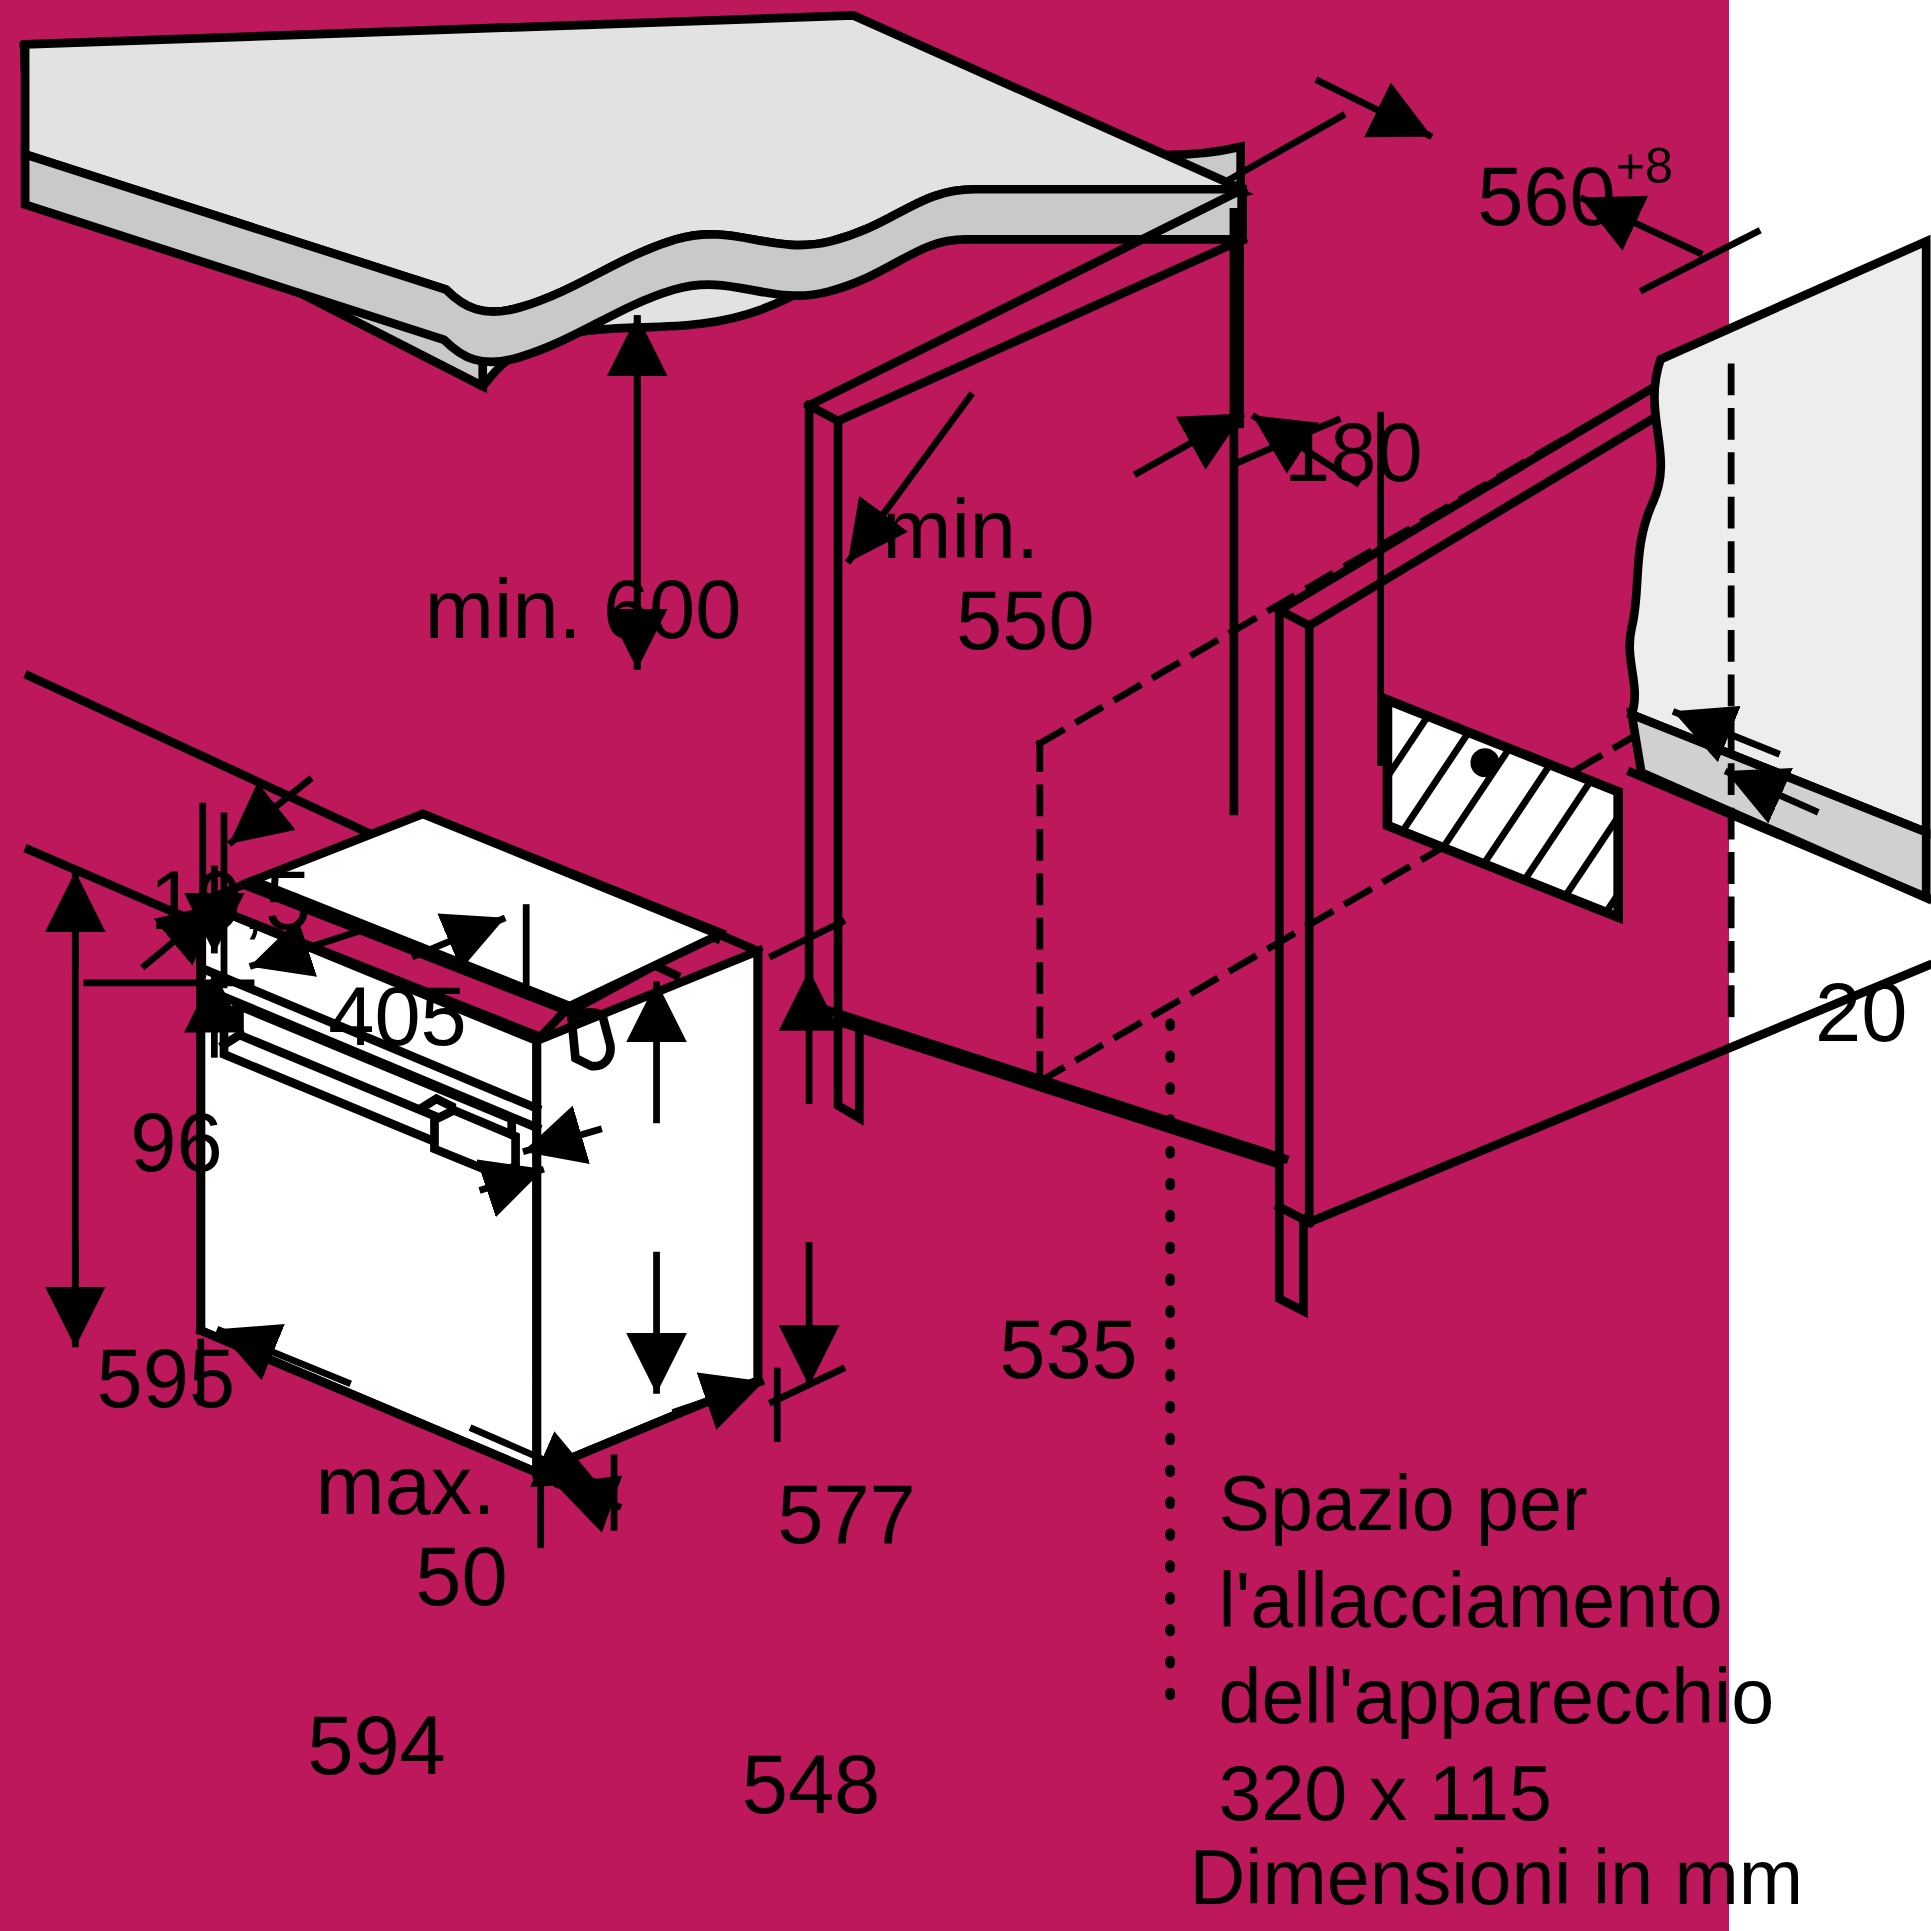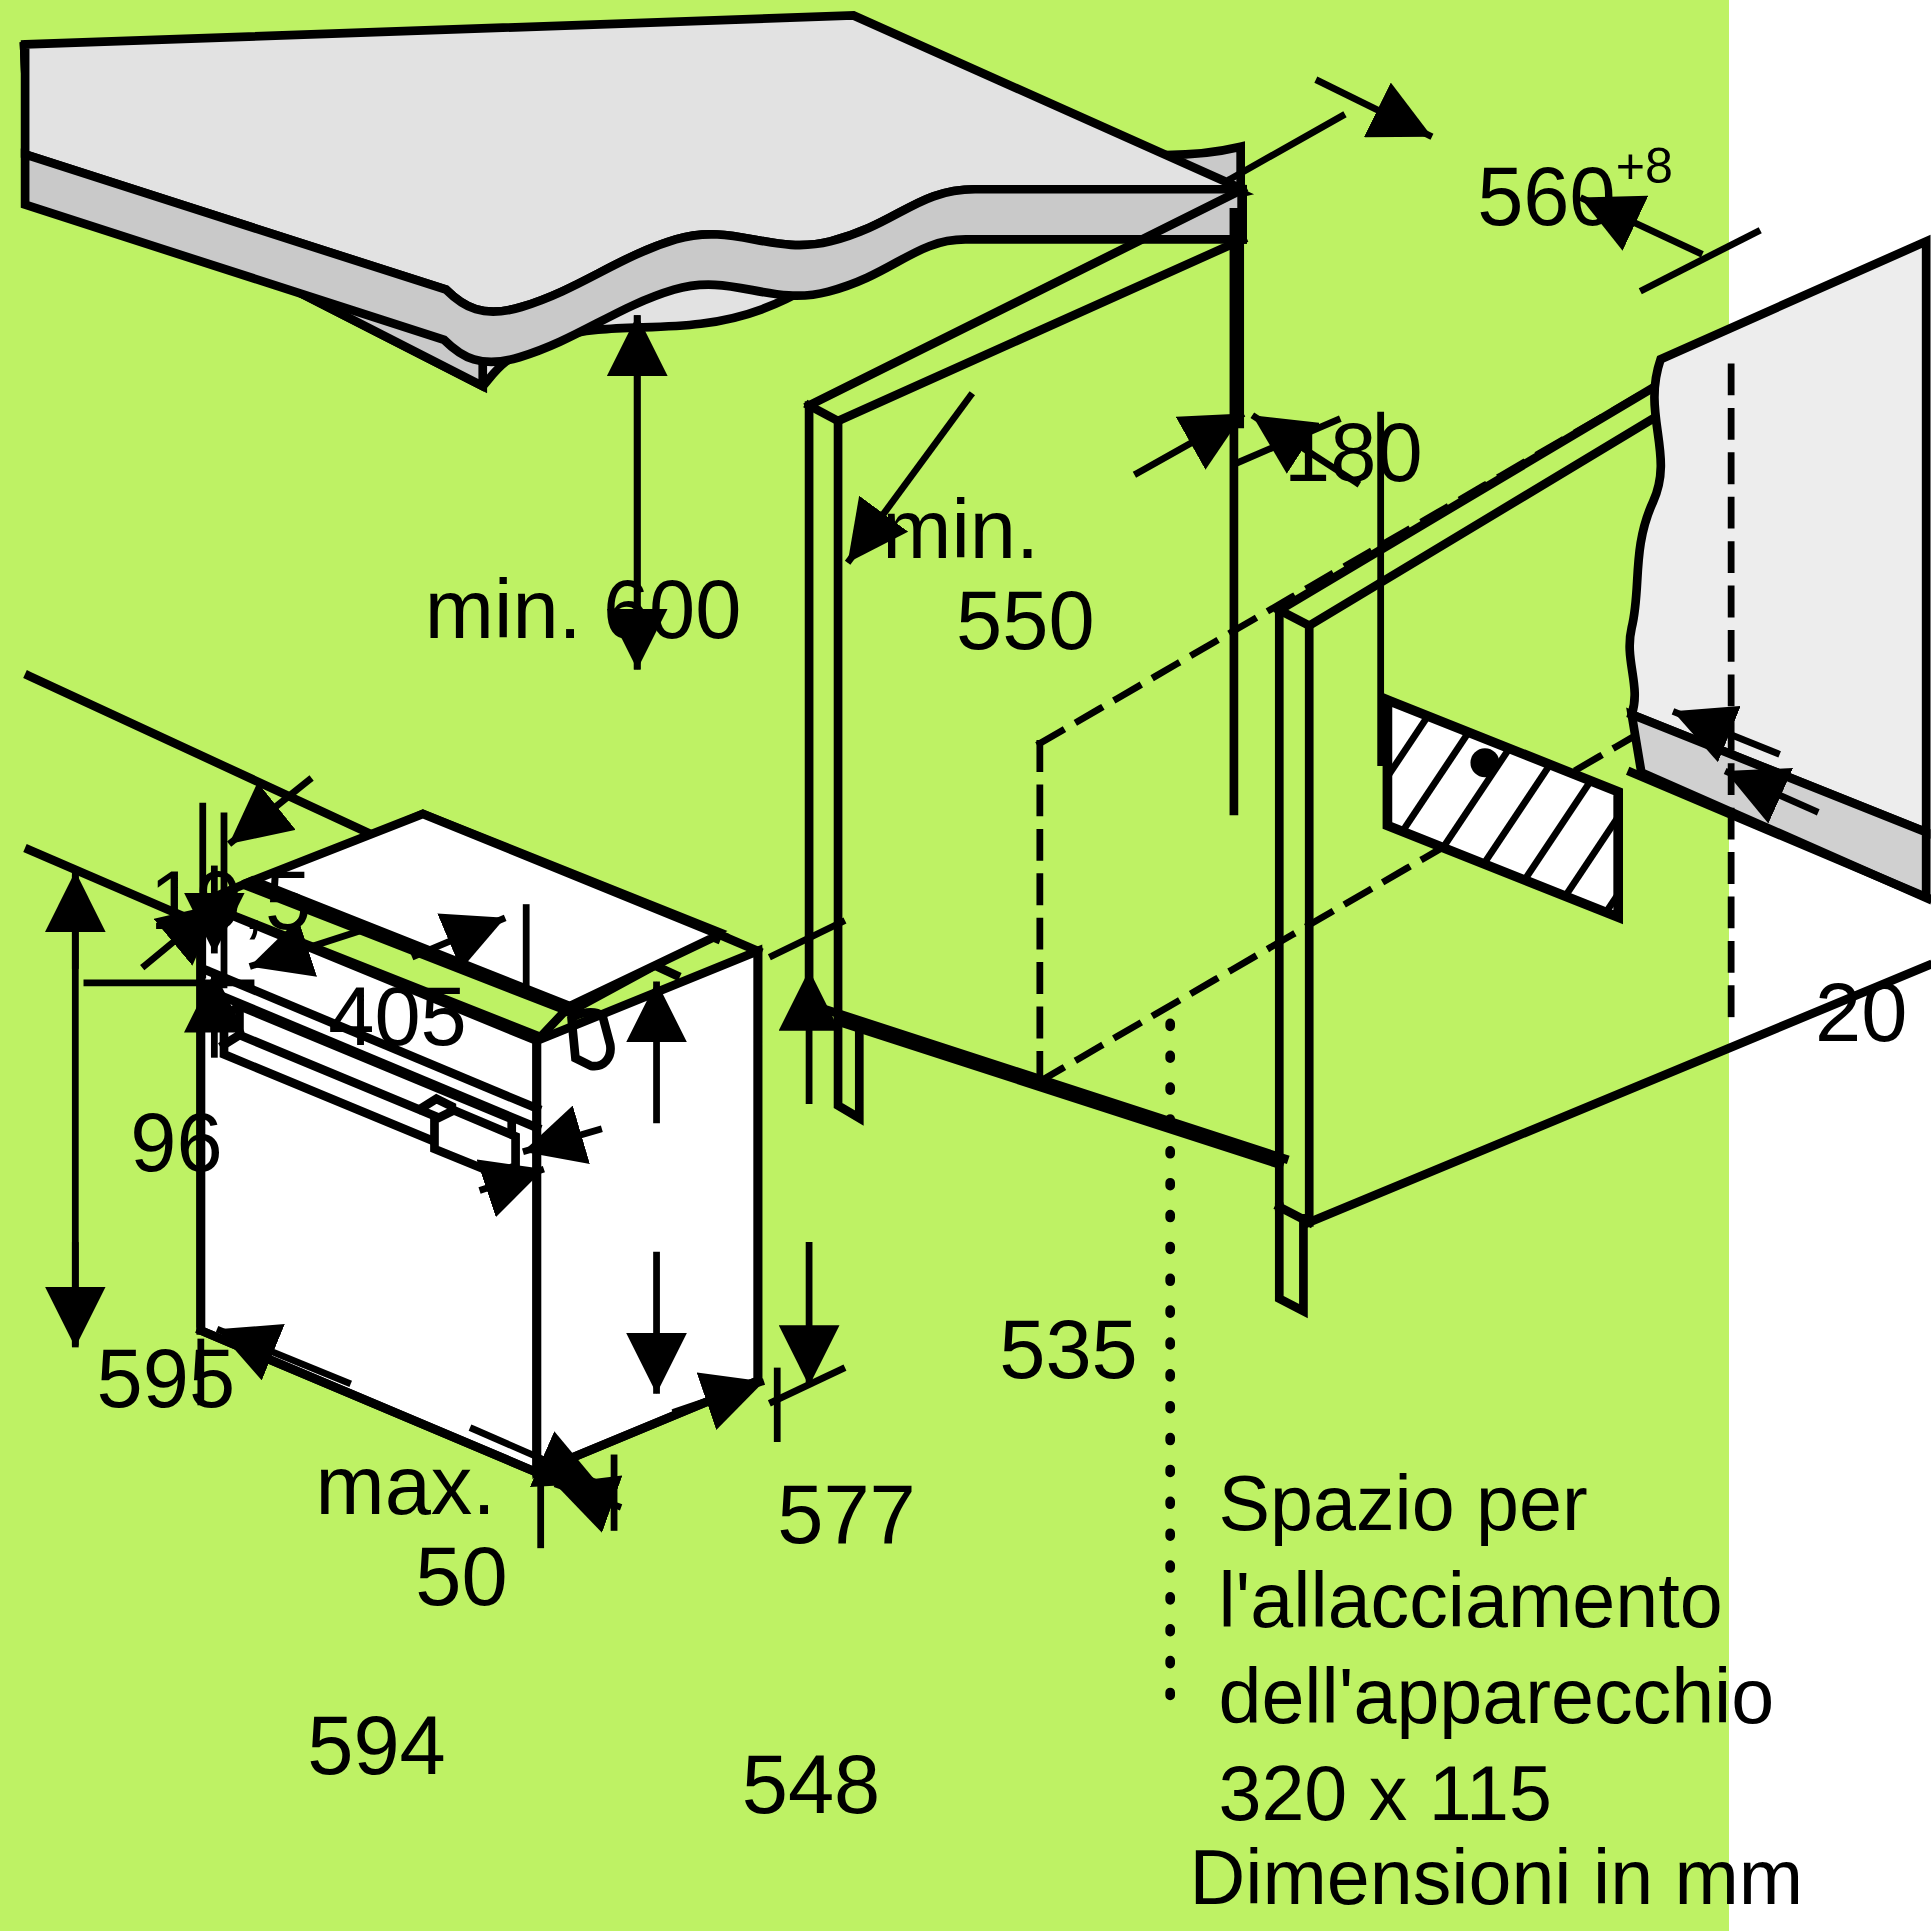--- a/index.html
+++ b/index.html
@@ -1,19 +1,19 @@
 <!DOCTYPE html>
 <html><head>
 <meta charset="utf-8">
 <title>Installation Diagram</title>
 <style>
   html,body{margin:0;padding:0;background:#ffffff;}
   body{width:1931px;height:1931px;overflow:hidden;
        font-family:"Liberation Sans","DejaVu Sans",sans-serif;}
-  #stage{position:relative;width:1729px;height:1931px;background:#bef264;}
+  #stage{position:relative;width:1729px;height:1931px;background:#be185d;}
   svg{display:block;}
   .dimtext{font-family:"Liberation Sans","DejaVu Sans",sans-serif;
            font-size:86px;fill:#000;dominant-baseline:middle;}
   .dimtext-sup{font-size:52px;}
   .bodytext{font-family:"Liberation Sans","DejaVu Sans",sans-serif;
             font-size:80px;fill:#000;}
   .ln{stroke:#000;fill:none;stroke-linecap:square;}
   .thick{stroke-width:9;}
   .med{stroke-width:7;}
   .dash{stroke-dasharray:26 20;}

